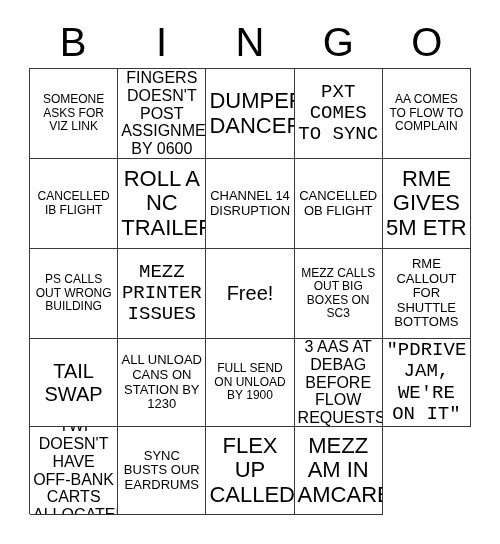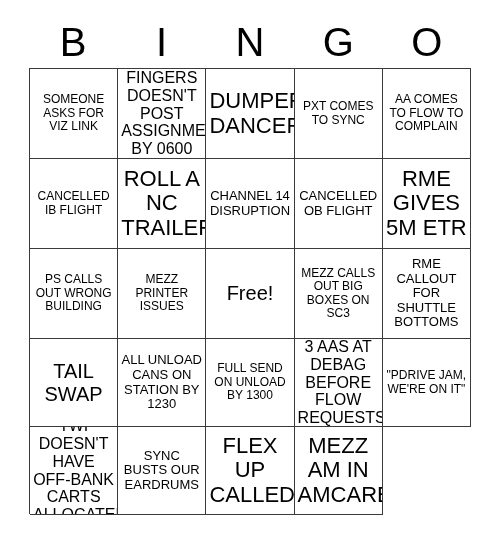--- a/index.html
+++ b/index.html
@@ -67,21 +67,21 @@
   }
   .cell-text {
     display: block;
     width: 100%;
     line-height: 1.12;
     white-space: pre-line;
   }
   
   .fs-xxl .cell-text { font-size: 20px; }
   .fs-xl  .cell-text { font-size: 22px; }
-  .fs-lg  .cell-text { font-size: 12px; }
+  .fs-lg  .cell-text { font-size: 19px; font-family: Liberation Mono, monospace; }
   .fs-md  .cell-text { font-size: 12px; }
   .fs-sm  .cell-text { font-size: 13px; }
   .fs-xs  .cell-text { font-size: 16px; }
 </style>
 </head>
 <body>
 
 <div class="card">
 
   <div class="header-row">
@@ -138,21 +138,21 @@
       <div class="cell fs-sm">
         <span class="cell-text">RME CALLOUT FOR SHUTTLE BOTTOMS</span>
       </div>
       <div class="cell fs-xxl">
         <span class="cell-text">TAIL SWAP</span>
       </div>
       <div class="cell fs-sm">
         <span class="cell-text">ALL UNLOAD CANS ON STATION BY 1230</span>
       </div>
       <div class="cell fs-md">
-        <span class="cell-text">FULL SEND ON UNLOAD BY 1300</span>
+        <span class="cell-text">FULL SEND ON UNLOAD BY 1900</span>
       </div>
       <div class="cell fs-xs">
         <span class="cell-text">3 AAS AT DEBAG BEFORE FLOW REQUESTS</span>
       </div>
       <div class="cell fs-lg">
         <span class="cell-text">"PDRIVE JAM, WE'RE ON IT"</span>
       </div>
       <div class="cell fs-xs">
         <span class="cell-text">TWI DOESN'T HAVE OFF-BANK CARTS ALLOCATED</span>
       </div>

